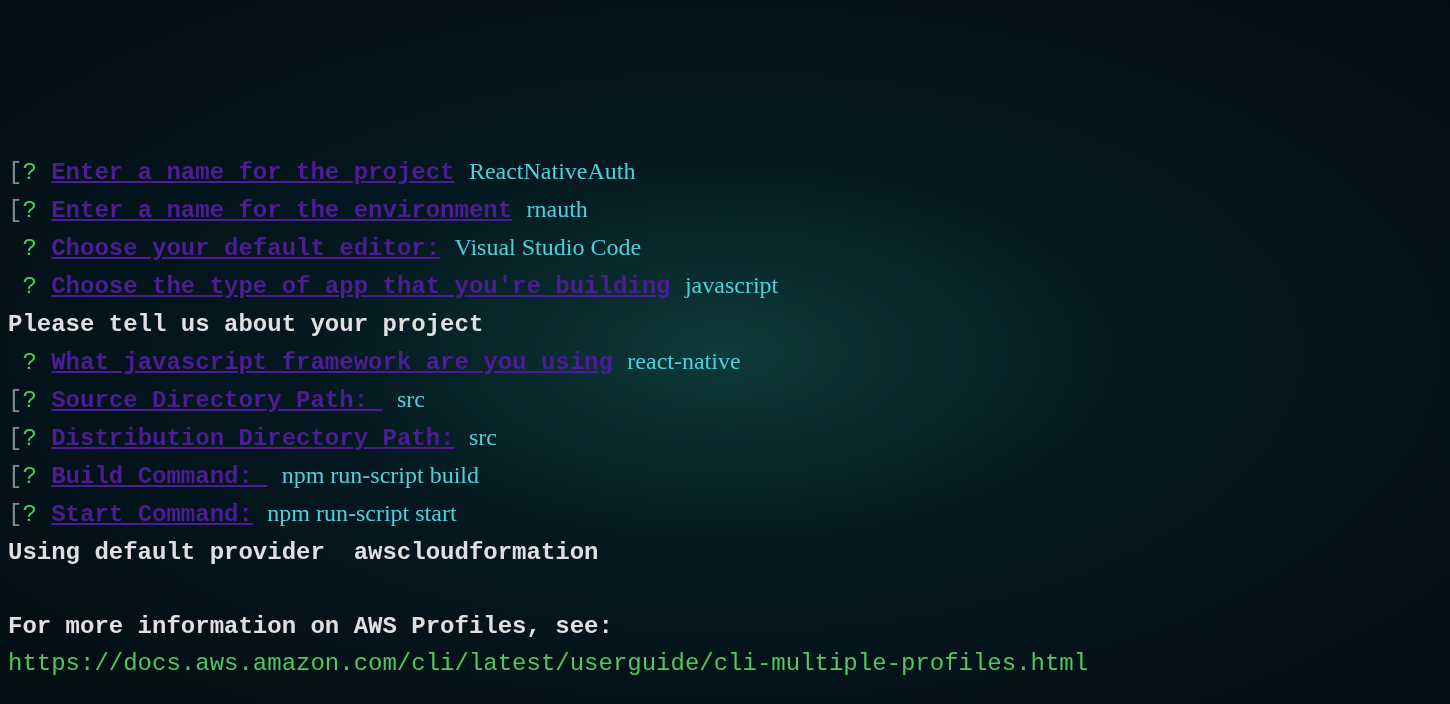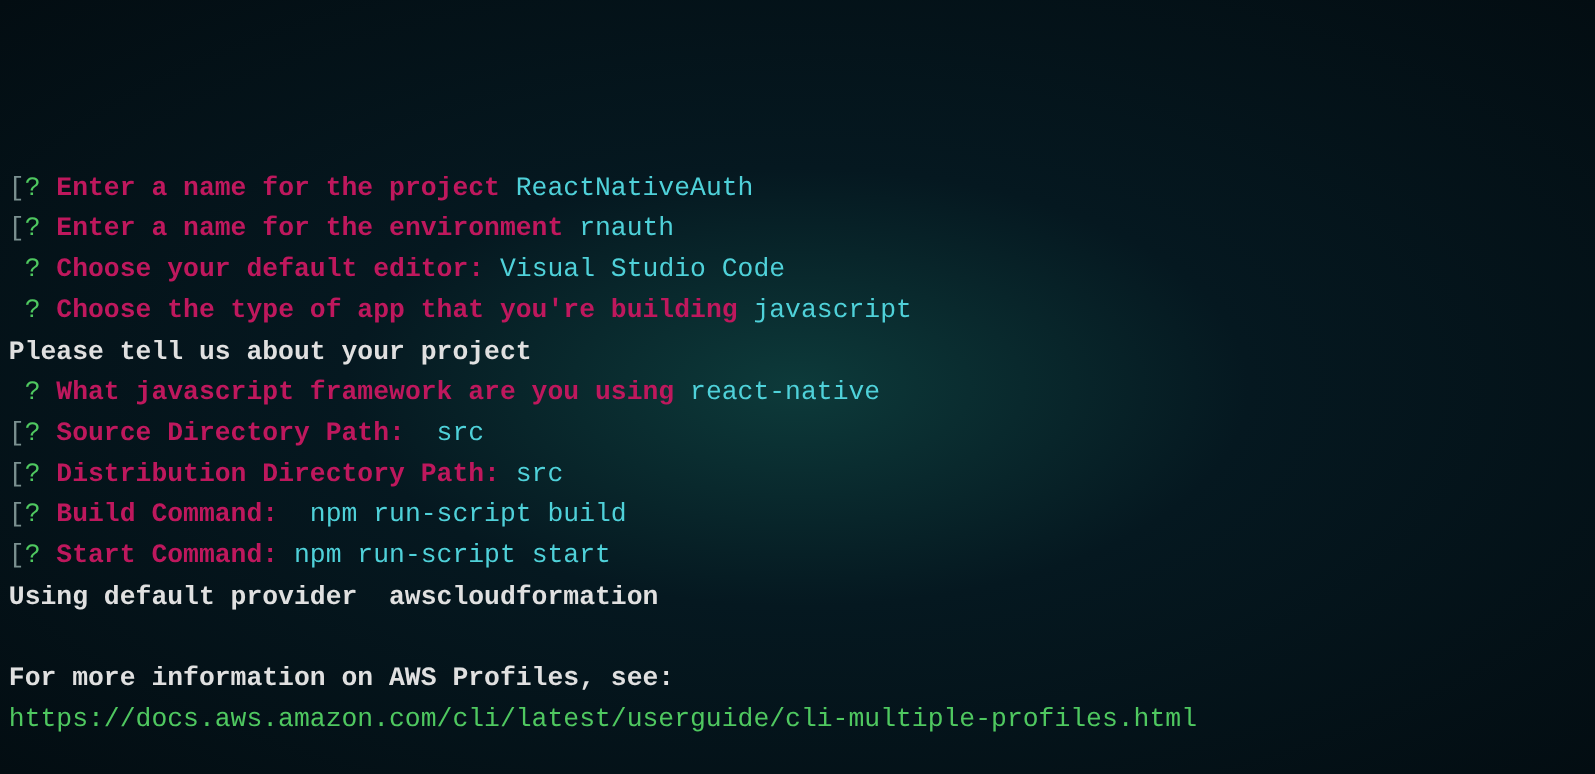--- a/index.html
+++ b/index.html
@@ -20,24 +20,26 @@
       white-space: pre;
     }
     .line {
       display: block;
     }
     .qmark {
       color: #4fc860;
     }
     .prompt-bold {
       font-weight: bold;
-      color: #be185d;
+      color: #4c1d95;
+      text-decoration: underline;
     }
     .answer {
       color: #4fd1d9;
+      font-family: Liberation Serif, serif;
     }
     .plain {
       color: #e0e0e0;
       font-weight: bold;
     }
     .url {
       color: #4fc860;
     }
     .bracket-dim {
       color: #7a9090;

